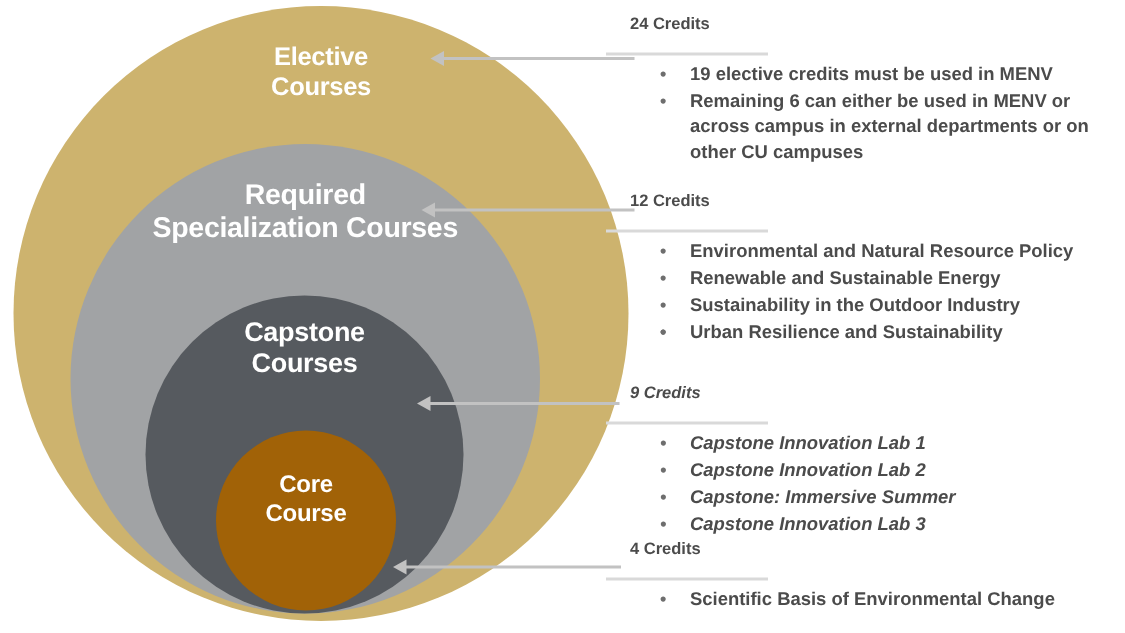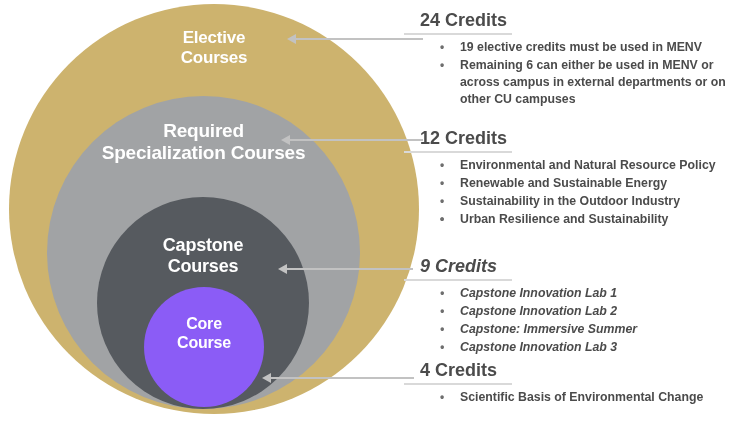--- a/index.html
+++ b/index.html
@@ -35,37 +35,37 @@
     background: #a1a3a5;
   }
   #ring-capstone {
     left: 97px;  top: 197px;
     width: 212px; height: 212px;
     background: #565a5f;
   }
   #ring-core {
     left: 144px; top: 287px;
     width: 120px; height: 120px;
-    background: #8b5cf6;
+    background: #a16207;
   }
 
   .ring-label {
     position: absolute;
     width: 100%;
     text-align: center;
     color: #ffffff;
     font-weight: bold;
     line-height: 1.16;
     letter-spacing: -0.2px;
     white-space: pre-line;
     pointer-events: none;
   }
   #label-elective        { top: 24px;  font-size: 17px; }
   #label-specialization  { top: 24px;  font-size: 19px; }
-  #label-capstone        { top: 38px;  font-size: 18px; text-align: center; }
+  #label-capstone        { top: 14px;  font-size: 18px; text-align: center; }
   #label-core            { top: 28px;  font-size: 16px; }
 
   
   .arrow {
     position: absolute;
     height: 12px;
     pointer-events: none;
   }
   .arrow .shaft {
     position: absolute;
@@ -95,24 +95,24 @@
     position: absolute;
     left: 414px;
     width: 330px;
   }
   #block-elective       { top: 10px; }
   #block-specialization { top: 128px; }
   #block-capstone       { top: 256px; font-style: italic; }
   #block-core           { top: 360px; }
 
   .credit-heading {
-    font-size: 18px;
+    font-size: 11px;
     font-weight: bold;
     color: #4b4b4b;
-    padding: 0 0 2px 6px;
+    padding: 0 0 13px 6px;
     border-bottom: 2px solid #d9d9d9;
     display: block;
     margin-left: -10px;
     padding-left: 16px;
     width: 92px;
   }
   .credit-list {
     list-style: none;
     margin: 4px 0 0 0;
     padding: 0;

